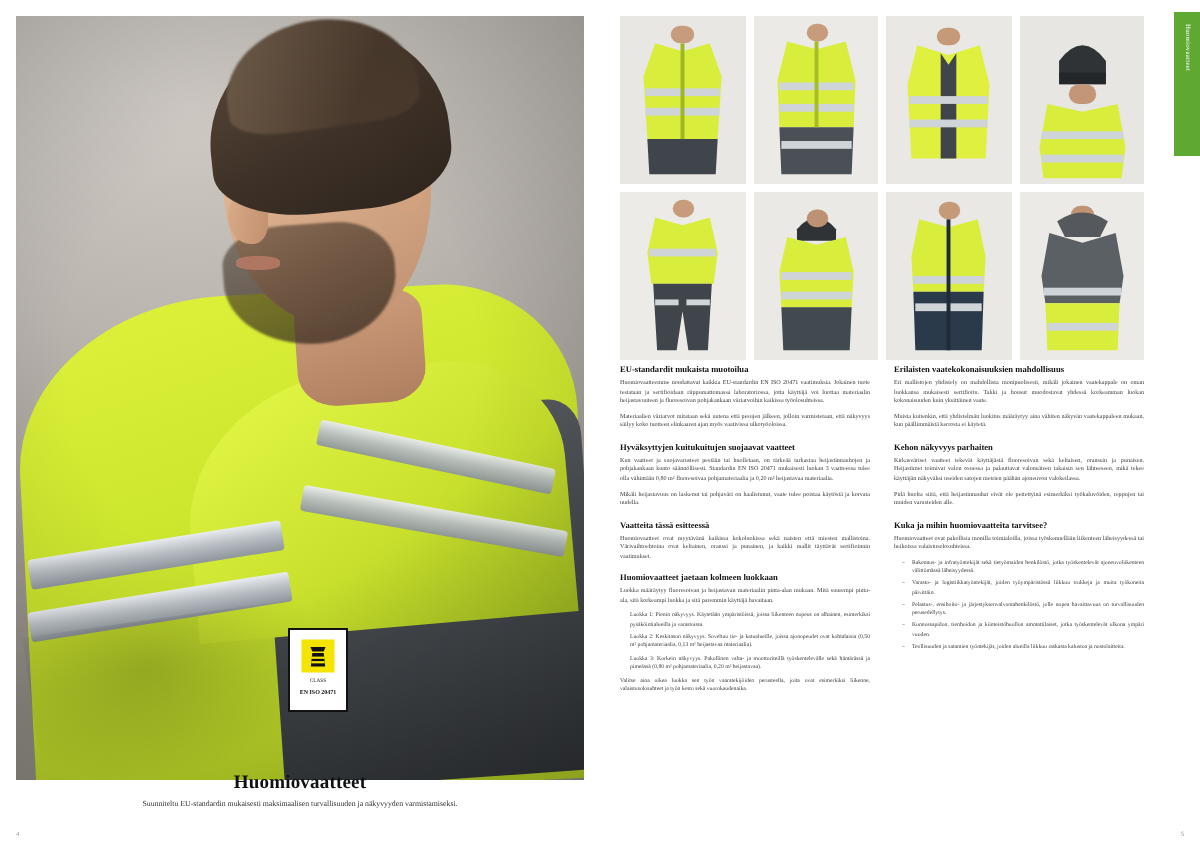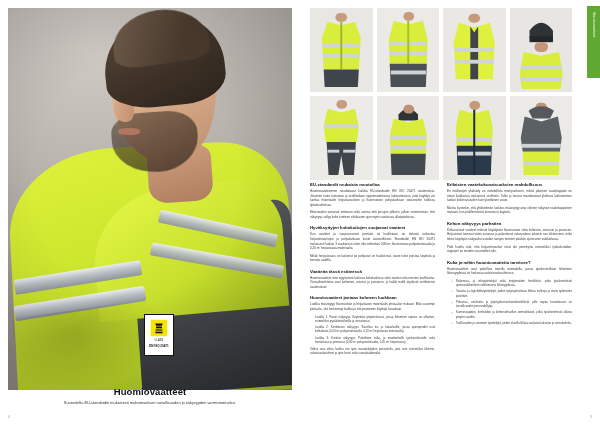--- a/index.html
+++ b/index.html
@@ -8,20 +8,21 @@
     width: 600px; height: 424px;
     background: #ffffff;
     font-family: "Liberation Sans", sans-serif;
     overflow: hidden;
   }
   .page {
     position: relative;
     width: 600px; height: 424px;
     background: #ffffff;
     display: flex;
+    font-family: Liberation Serif, serif;
   }
 
   
   .left-page {
     position: relative;
     width: 300px; height: 424px;
     background: #ffffff;
     overflow: hidden;
   }
   .photo-wrap {

